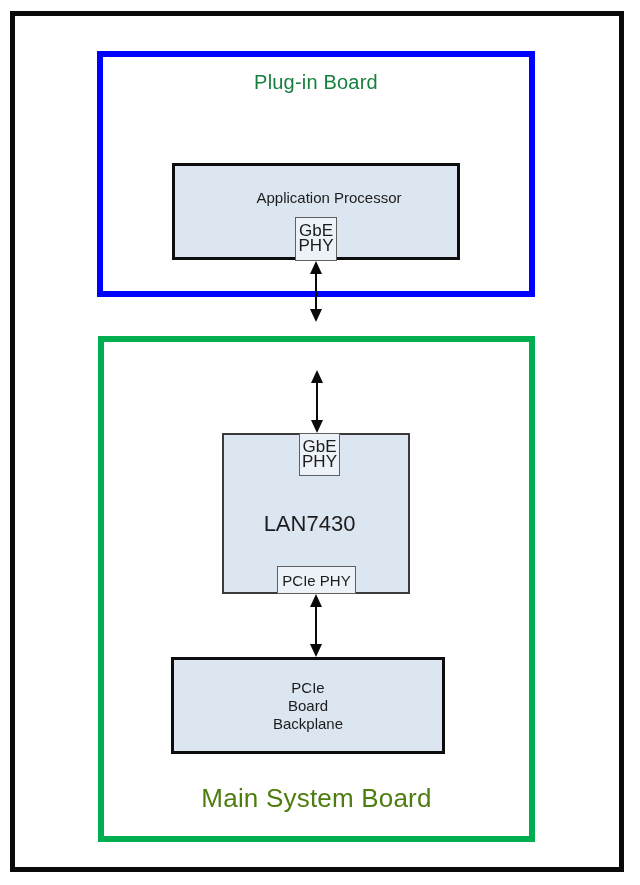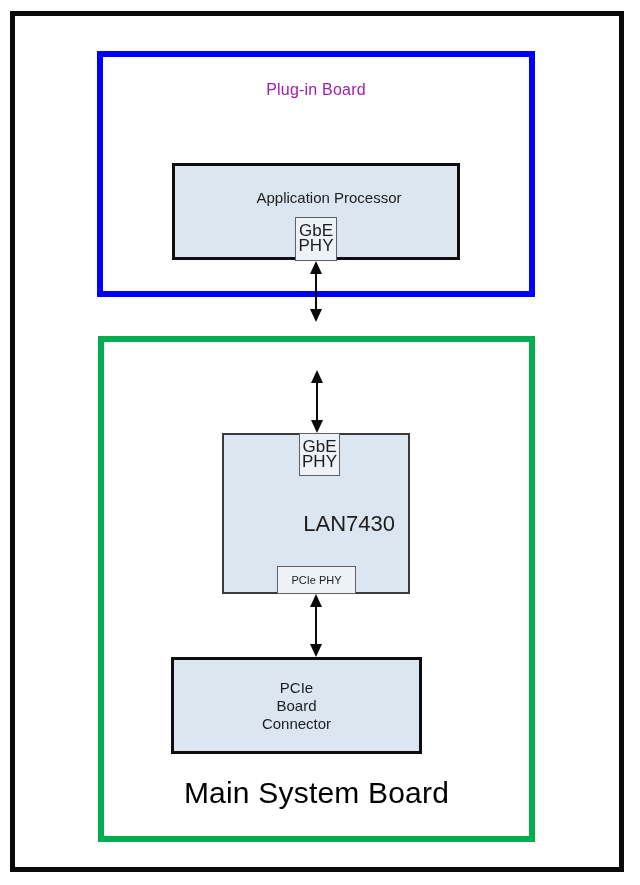--- a/index.html
+++ b/index.html
@@ -41,30 +41,30 @@
   }
   .board-title {
     position: absolute;
     left: 0; right: 0;
     text-align: center;
     font-weight: 400;
     letter-spacing: 0.2px;
     white-space: nowrap;
   }
   .blue-title {
-    top: 18px;
-    font-size: 16px;
+    top: 11px;
+    font-size: 20px;
     line-height: 29px;
-    color: #a21caf;
+    color: #15803d;
   }
   .green-title {
-    bottom: 28px;
-    font-size: 30px;
+    bottom: 22px;
+    font-size: 26px;
     line-height: 31px;
-    color: #000000;
+    color: #4d7c0f;
   }
   
   .box {
     position: absolute;
     box-sizing: border-box;
     background: #dce6f1;
   }
   .thick { border: 3px solid #0d0d0d; }
   .thin  { border: 2px solid #3a3a3a; }
   .app-box {
@@ -110,35 +110,35 @@
   }
   .gbe-lan {
     left: 299px; top: 433px;
     width: 41px; height: 43px;
     padding-top: 5px;
   }
   .lan-label {
     position: absolute;
     left: 0; right: 13px;
     top: 76px;
-    text-align: right;
+    text-align: center;
     font-size: 22px;
     line-height: 26px;
   }
   .pcie-phy-box {
     left: 277px; top: 566px;
     width: 79px; height: 28px;
     display: flex;
     align-items: center;
     justify-content: center;
-    font-size: 11px;
+    font-size: 15px;
   }
   .pcie-host-box {
     left: 171px; top: 657px;
-    width: 251px; height: 97px;
+    width: 274px; height: 97px;
     display: flex;
     flex-direction: column;
     align-items: center;
     justify-content: center;
     text-align: center;
     font-size: 15px;
     line-height: 18px;
   }
   
   .v-arrow {
@@ -216,16 +216,16 @@
 
   <div class="v-arrow arrow-3">
     <div class="head-up"></div>
     <div class="arrow-line"></div>
     <div class="head-down"></div>
   </div>
 
   <div class="box thick pcie-host-box">
     <div>PCIe</div>
     <div>Board</div>
-    <div>Connector</div>
+    <div>Backplane</div>
   </div>
 
 </div>
 
 </body></html>

